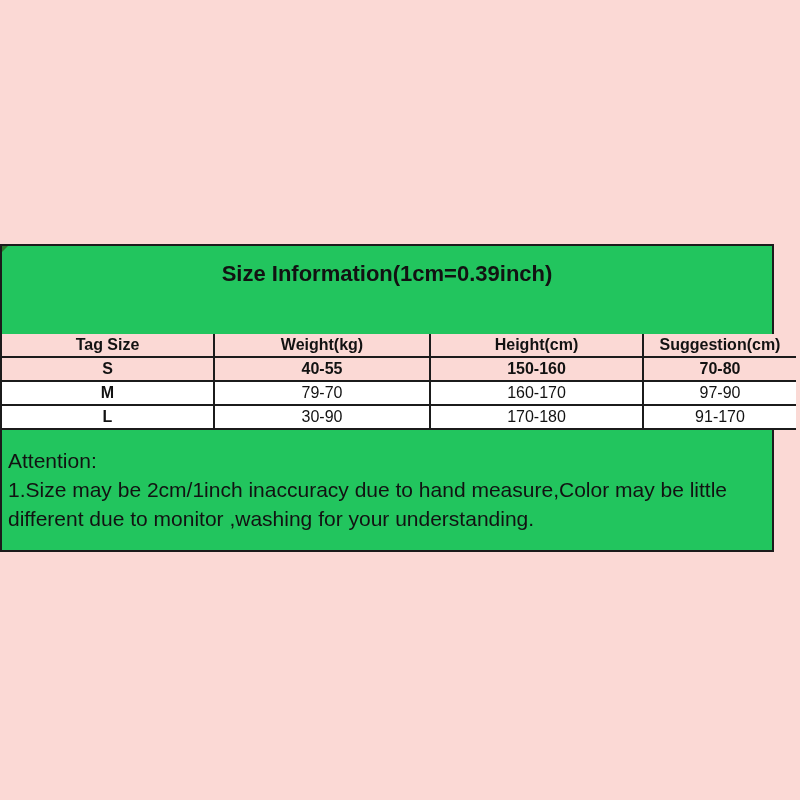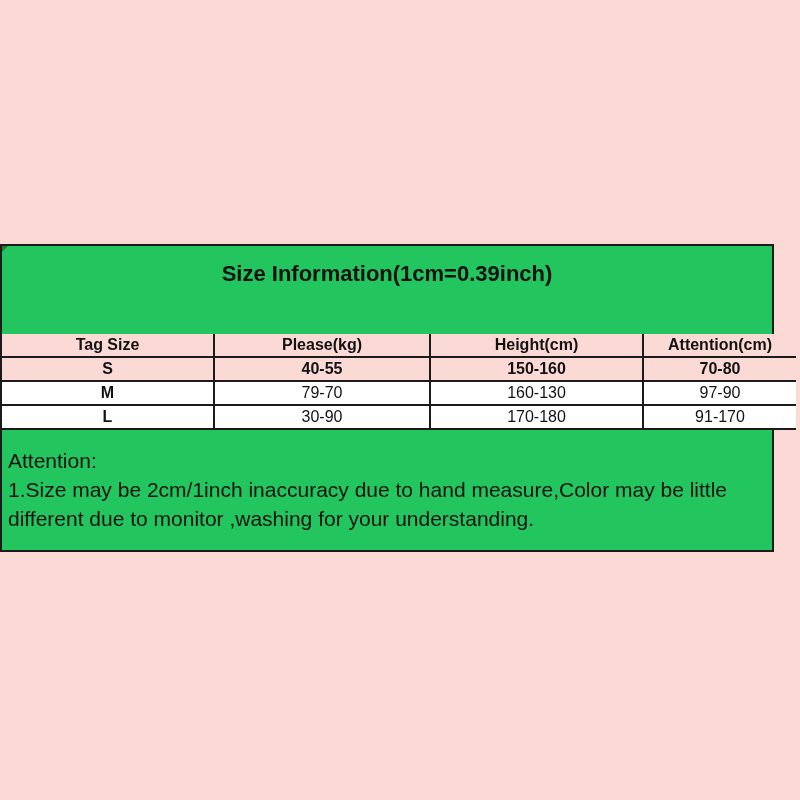--- a/index.html
+++ b/index.html
@@ -107,36 +107,36 @@
   <table class="size-table">
     <colgroup>
       <col class="c1">
         <col class="c2">
         <col class="c3">
         <col class="c4">
     </colgroup>
     <thead>
       <tr>
         <th>Tag Size</th>
-        <th>Please(kg)</th>
+        <th>Weight(kg)</th>
         <th>Height(cm)</th>
-        <th>Attention(cm)</th>
+        <th>Suggestion(cm)</th>
       </tr>
     </thead>
     <tbody>
       <tr class="row-highlight">
         <td class="tag-cell">S</td>
         <td>40-55</td>
         <td>150-160</td>
         <td>70-80</td>
       </tr>
       <tr>
         <td class="tag-cell">M</td>
         <td>79-70</td>
-        <td>160-130</td>
+        <td>160-170</td>
         <td>97-90</td>
       </tr>
       <tr>
         <td class="tag-cell">L</td>
         <td>30-90</td>
         <td>170-180</td>
         <td>91-170</td>
       </tr>
     </tbody>
   </table>

